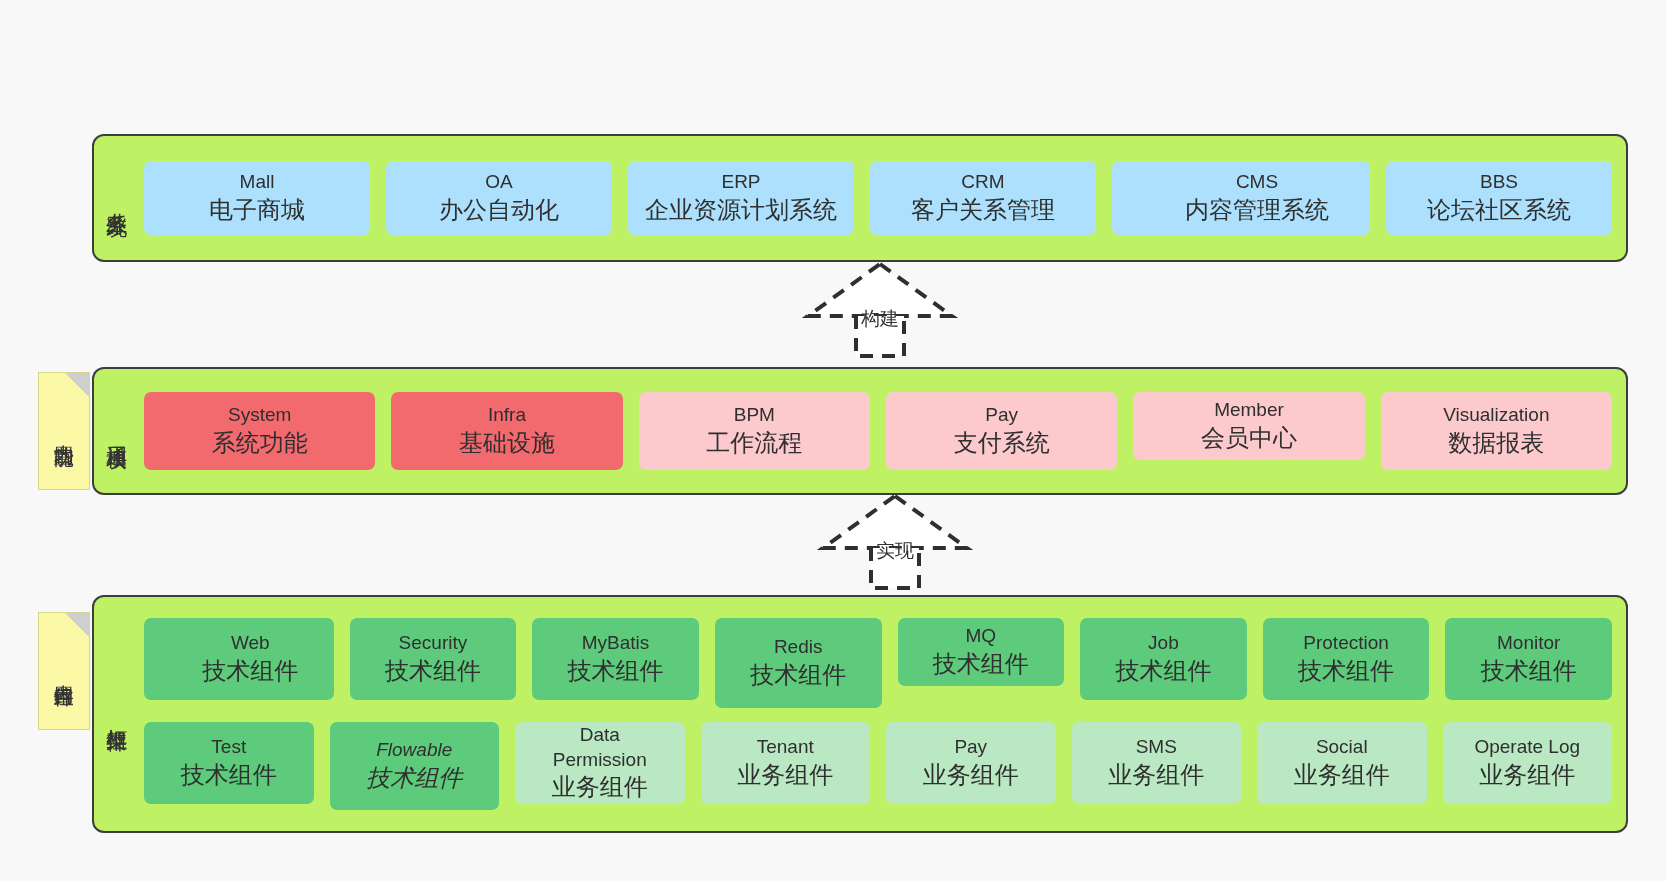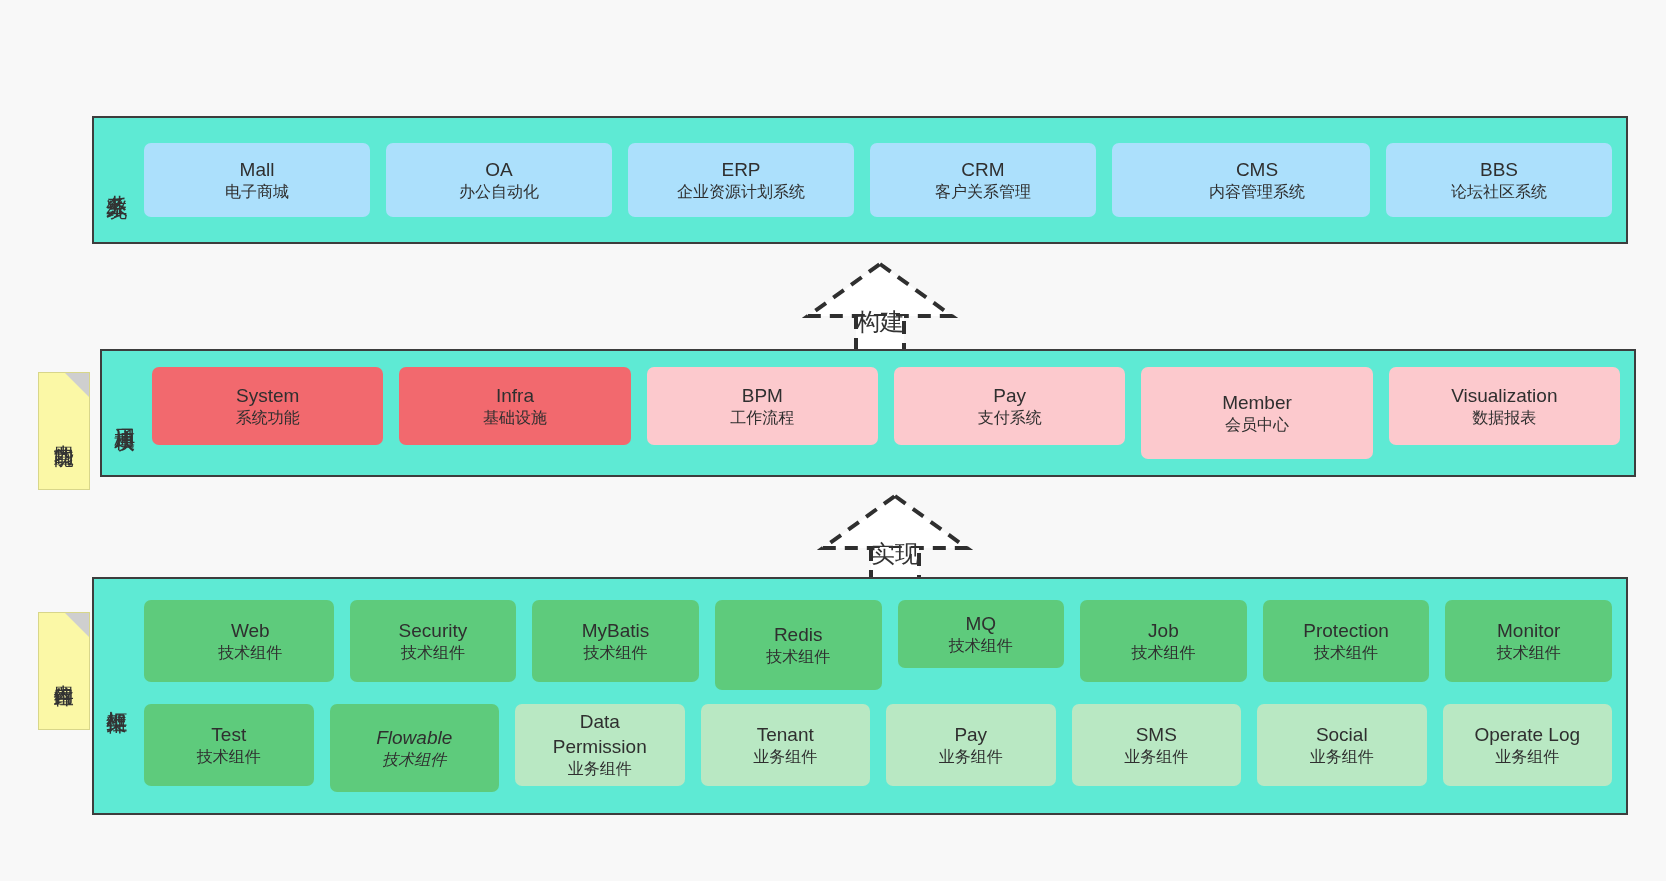--- a/index.html
+++ b/index.html
@@ -19,26 +19,27 @@
   #canvas {
     position: absolute;
     left: 0; top: 0;
     width: 1666px;
     height: 881px;
   }
 
   
   .section {
     position: absolute;
-    background: #5eead4;
+    background: #bef264;
     border: 2px solid #3d3d3d;
-    border-radius: 0;
+    border-radius: 12px;
     box-sizing: border-box;
     display: flex;
     align-items: stretch;
+    margin-top: 18px;
   }
 
   
   .section-label {
     width: 46px;
     flex: 0 0 46px;
     display: flex;
     align-items: center;
     justify-content: center;
     font-size: 21px;
@@ -75,21 +76,21 @@
     text-align: center;
     box-sizing: border-box;
     padding: 6px 4px;
   }
   .card .c-title {
     font-size: 19px;
     line-height: 1.28;
     color: #2f2f2f;
   }
   .card .c-sub {
-    font-size: 16px;
+    font-size: 24px;
     line-height: 1.28;
     color: #2f2f2f;
   }
 
   
   .c-blue        { background: #ace0fc; }
   .c-red         { background: #f2696e; }
   .c-pink        { background: #fcc9cd; }
   .c-green       { background: #5ecb7c; }
   .c-green-light { background: #b9e8c3; }
@@ -119,21 +120,21 @@
     border-top: 24px solid #cfcfcf;
     border-left: 24px solid transparent;
   }
 
   
   .connector {
     position: absolute;
   }
   .connector .conn-label {
     position: absolute;
-    font-size: 24px;
+    font-size: 19px;
     color: #333;
     background: transparent;
     white-space: nowrap;
     text-align: center;
   }
 </style>
 </head>
 <body>
 
 <div id="canvas">
@@ -177,41 +178,41 @@
 
       <path d="M56,58 L56,98 L104,98 L104,58" fill="#ffffff" stroke="#2f2f2f" stroke-width="4" stroke-dasharray="13 9" fill-opacity="1"></path>
     </svg>
     <div class="conn-label" style="left:0; top:48px; width:160px;">构建</div>
   </div>
 
   <div class="note" style="left:38px; top:372px; width:52px; height:118px;">
     <span class="fold"></span>
     <span>内置功能</span>
   </div>
-  <div class="section" id="sec-common" style="left:100px; top:349px; width:1536px; height:128px;">
+  <div class="section" id="sec-common" style="left:92px; top:349px; width:1536px; height:128px;">
     <div class="section-label">通用模块</div>
     <div class="section-body">
       <div class="card-row">
         <div class="card c-red" style="height:78px;">
           <div class="c-title">System</div>
           <div class="c-sub">系统功能</div>
         </div>
         <div class="card c-red" style="height:78px;">
           <div class="c-title">Infra</div>
           <div class="c-sub">基础设施</div>
         </div>
         <div class="card c-pink" style="height:78px;">
           <div class="c-title">BPM</div>
           <div class="c-sub">工作流程</div>
         </div>
         <div class="card c-pink" style="height:78px;">
           <div class="c-title">Pay</div>
           <div class="c-sub">支付系统</div>
         </div>
-        <div class="card c-pink" style="height:92px;">
+        <div class="card c-pink" style="height:68px;">
           <div class="c-title">Member</div>
           <div class="c-sub">会员中心</div>
         </div>
         <div class="card c-pink" style="height:78px;">
           <div class="c-title">Visualization</div>
           <div class="c-sub">数据报表</div>
         </div>
       </div>
     </div>
   </div>

